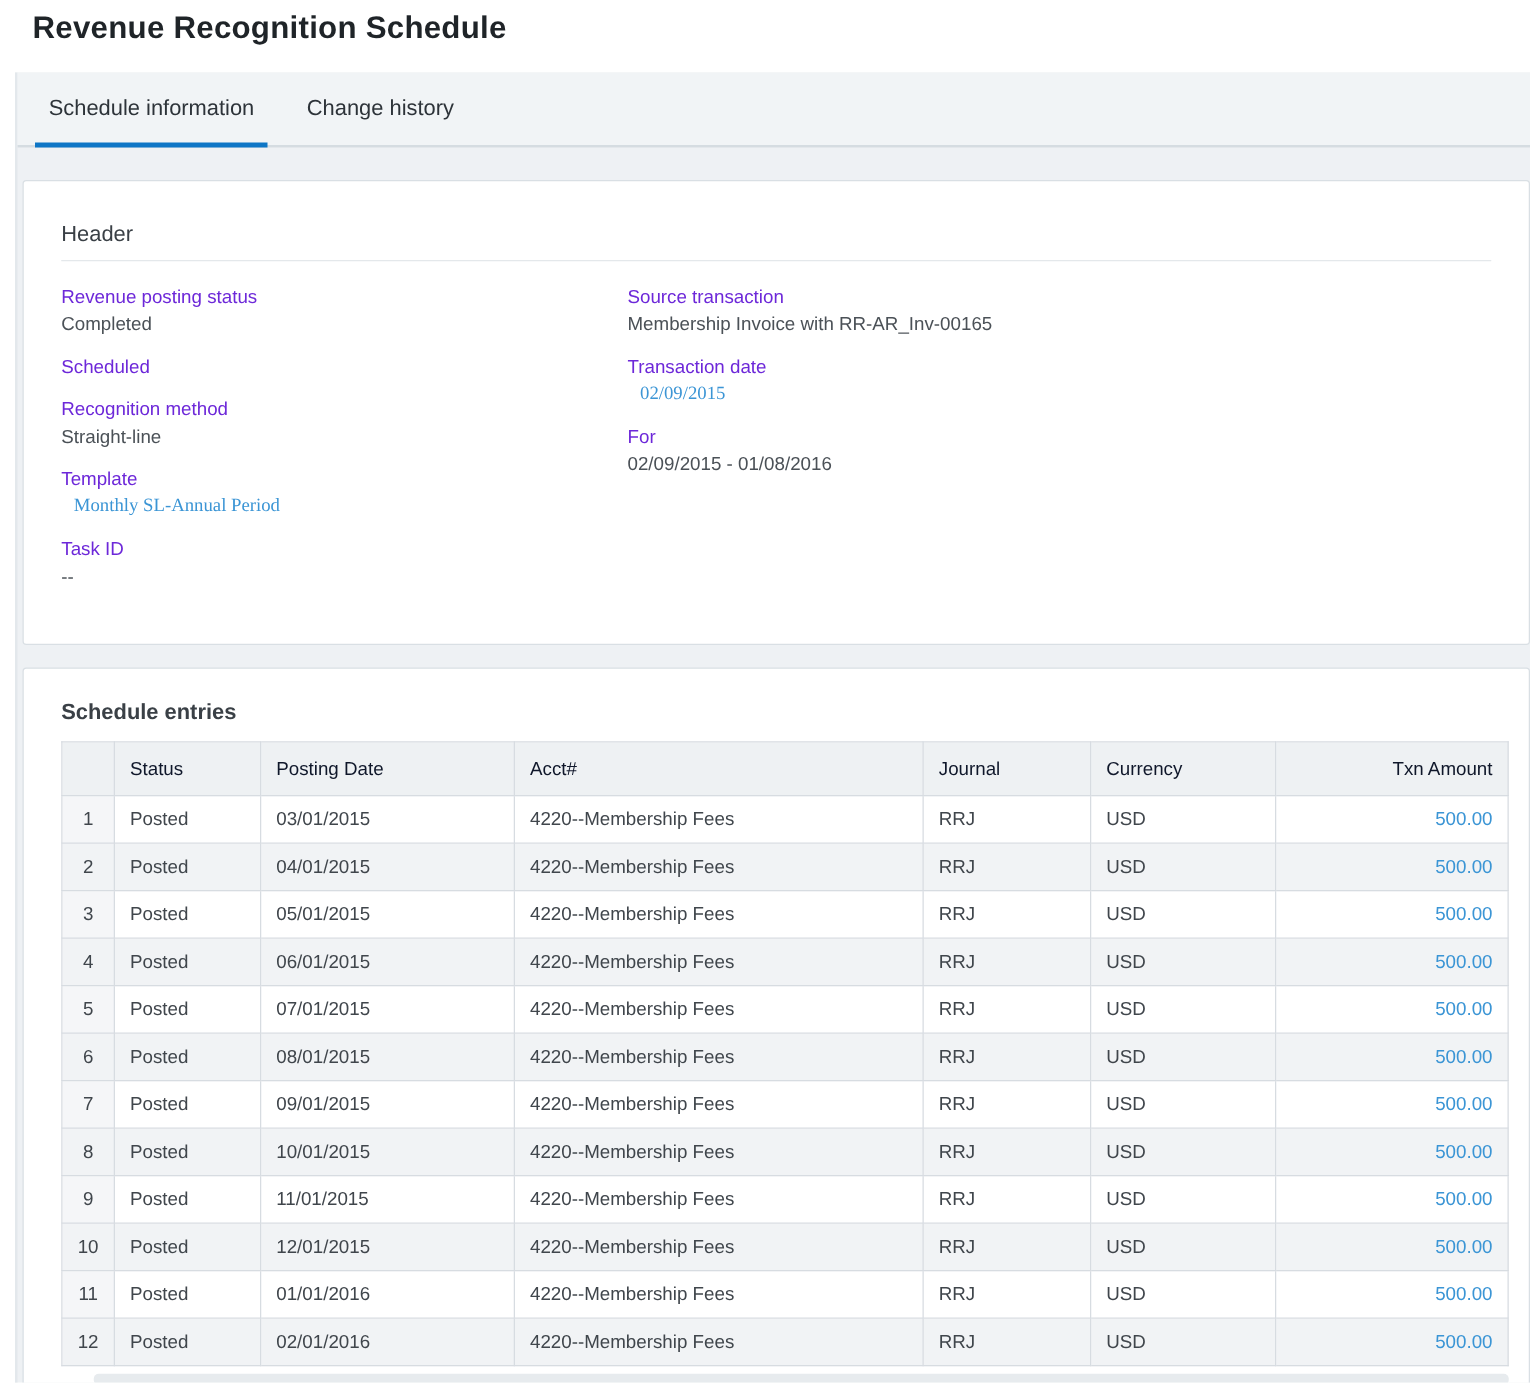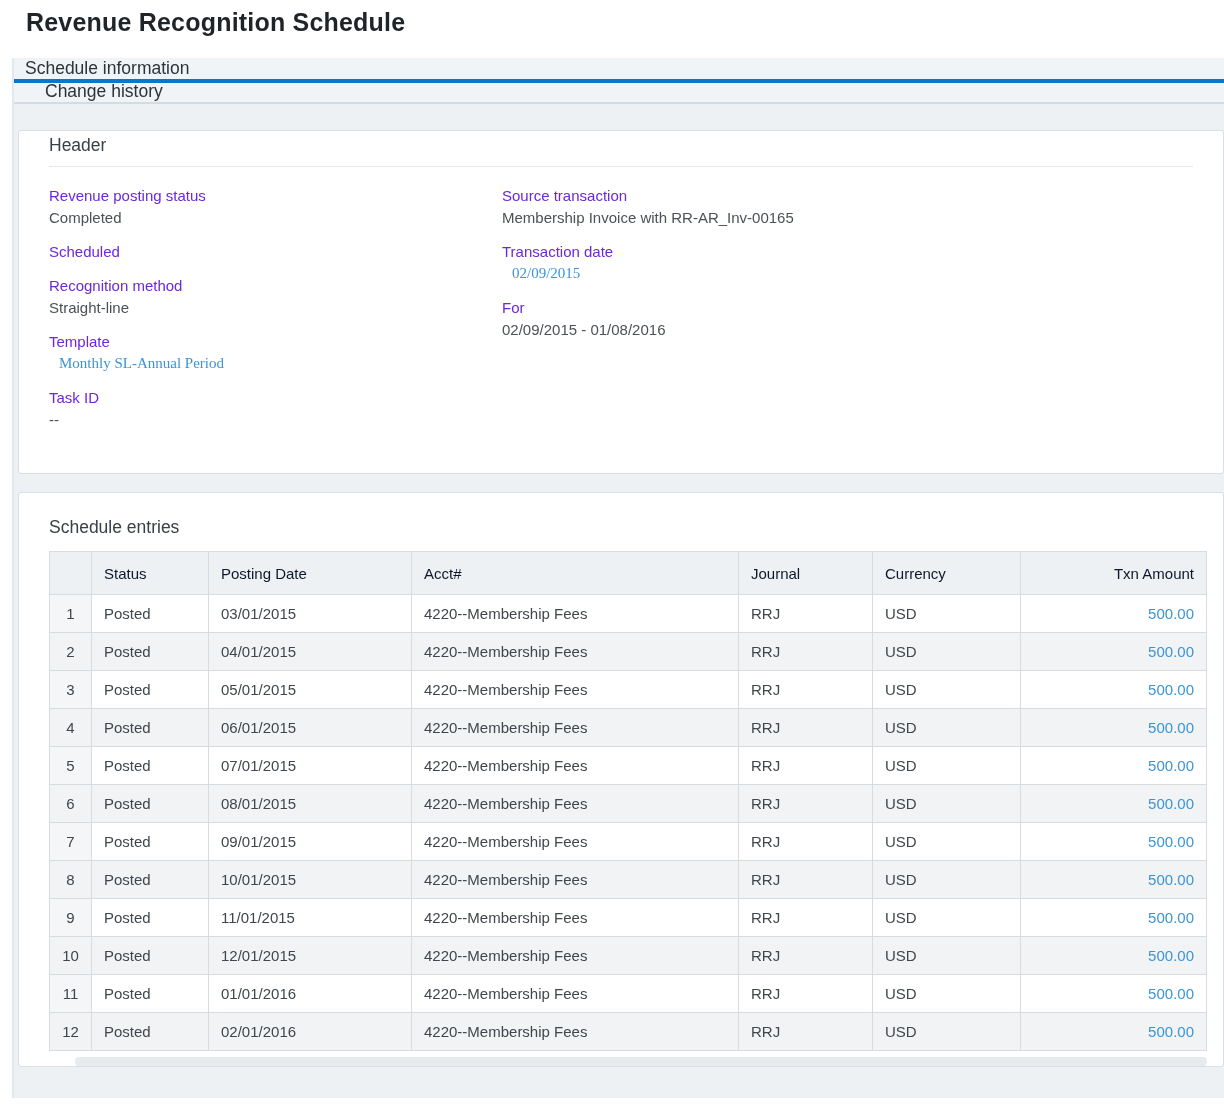--- a/index.html
+++ b/index.html
@@ -7,47 +7,47 @@
               font-family:"Liberation Sans","DejaVu Sans",sans-serif; }
 
   .page-title { font-size:25px; font-weight:bold; color:#1f2428;
                 padding:8px 0 0 26px; letter-spacing:.2px; height:58px; }
 
   .shell { margin-left:12px; background:#eef1f4; border-left:2px solid #e3e8ec;
            min-height:1040px; }
 
   
   .tabbar { background:#f1f4f6; border-bottom:2px solid #d5dce1;
-            display:flex; align-items:stretch; height:46px; padding-left:0;flex-direction:column; }
+            display:flex; align-items:stretch; height:60px; padding-left:14px; }
   .tab { display:flex; align-items:center; padding:0 11px; font-size:17.5px;
          color:#2d3339; cursor:pointer; margin-bottom:-2px;
          border-bottom:4px solid transparent; }
   .tab.active { border-bottom-color:#0e76c6; }
   .tab + .tab { margin-left:20px; }
 
   
   .card { background:#ffffff; border:1px solid #d9dfe4; border-radius:3px;
           margin-left:4px; }
-  .card.header-card { margin-top:26px; padding:4px 30px 28px 30px; }
+  .card.header-card { margin-top:26px; padding:32px 30px 28px 30px; }
   .card.entries-card { margin-top:18px; padding:24px 0 0 0; min-height:560px; }
 
   .section-title { font-size:17.5px; color:#3a4046; }
   .header-card .section-title { padding-bottom:10px; border-bottom:1px solid #e4e8eb; }
 
   
   .fields { display:flex; margin-top:20px; }
   .fields-col-left  { width:453px; }
   .fields-col-right { flex:1; }
   .field { margin-bottom:17px; }
   .field-label { font-size:15px; color:#6d28d9; margin-bottom:5px; }
   .field-value { font-size:15px; color:#4b5157; }
   .field-value.link { color:#3b95d5; padding-left:10px; cursor:pointer;font-family:Liberation Serif, serif; }
 
   
-  .entries-title { padding:0 30px; margin-bottom:13px; }
+  .entries-title { padding:0 30px; margin-bottom:13px;font-weight:bold; }
   .table-wrap { padding:0 16px 0 30px; }
   table { border-collapse:collapse; table-layout:fixed; width:100%;
           font-size:15px; }
   col.c-num{width:42px;} col.c-status{width:117px;} col.c-date{width:203px;}
   col.c-acct{width:327px;} col.c-journal{width:134px;} col.c-curr{width:148px;}
   th, td { border:1px solid #d7dce1; padding:0 12px; }
   thead th { background:#eef1f3; height:43px; font-weight:normal; color:#0f172a;
              text-align:left; font-size:15px; }
   thead th.right { text-align:right;margin-left:24px; }
   tbody td { height:38px; color:#40464c; }

